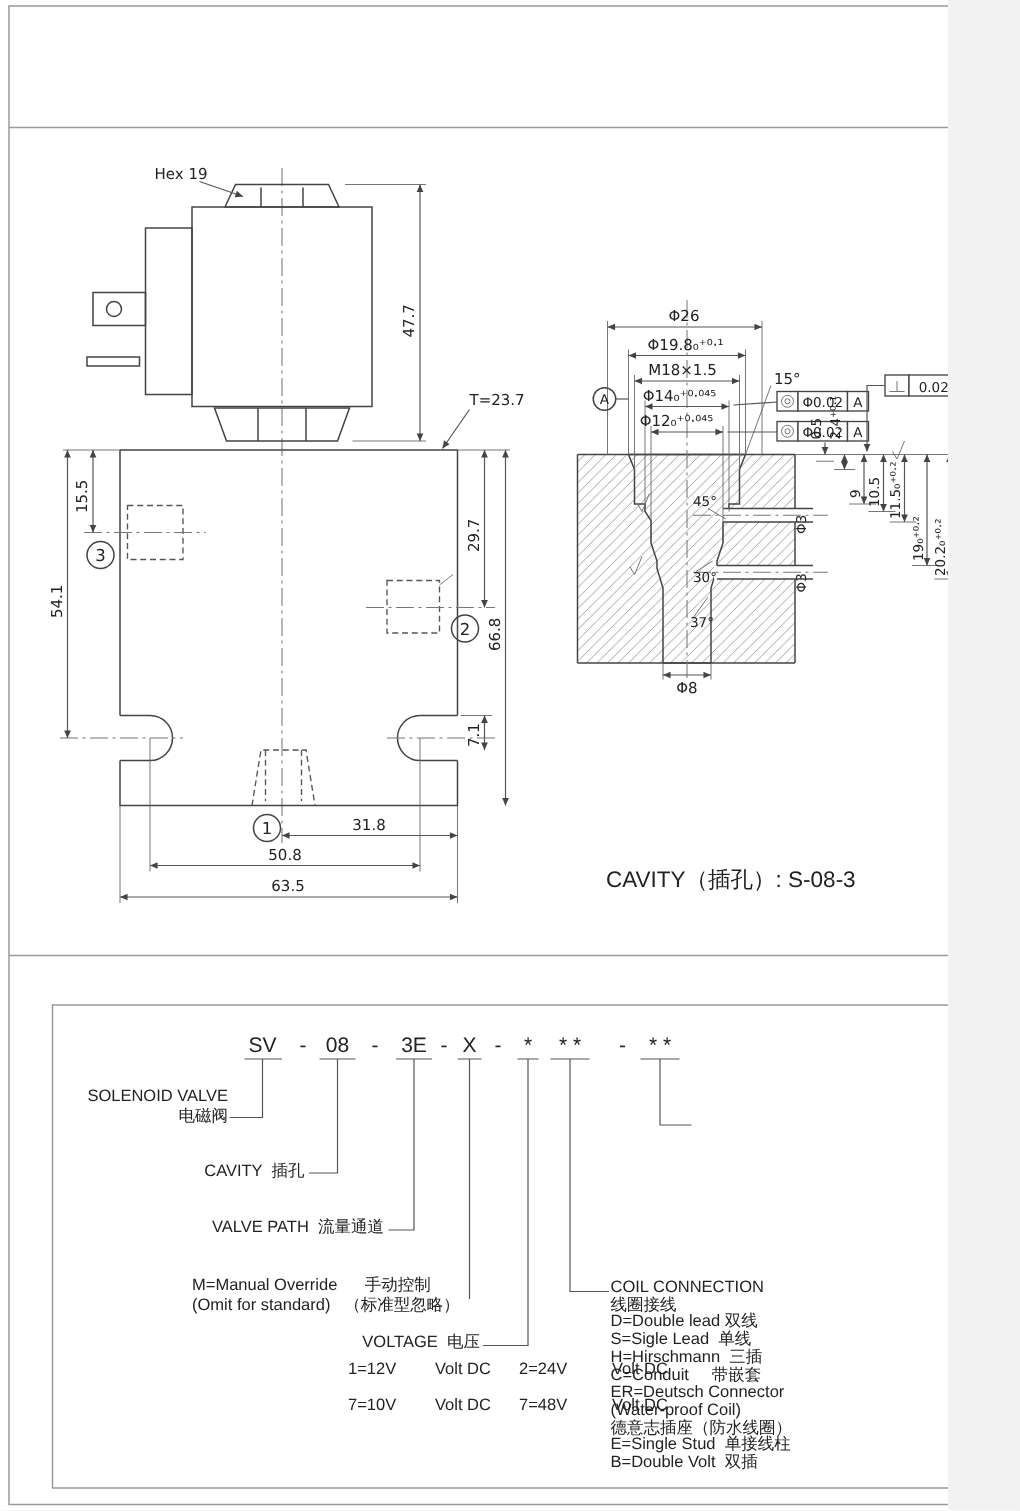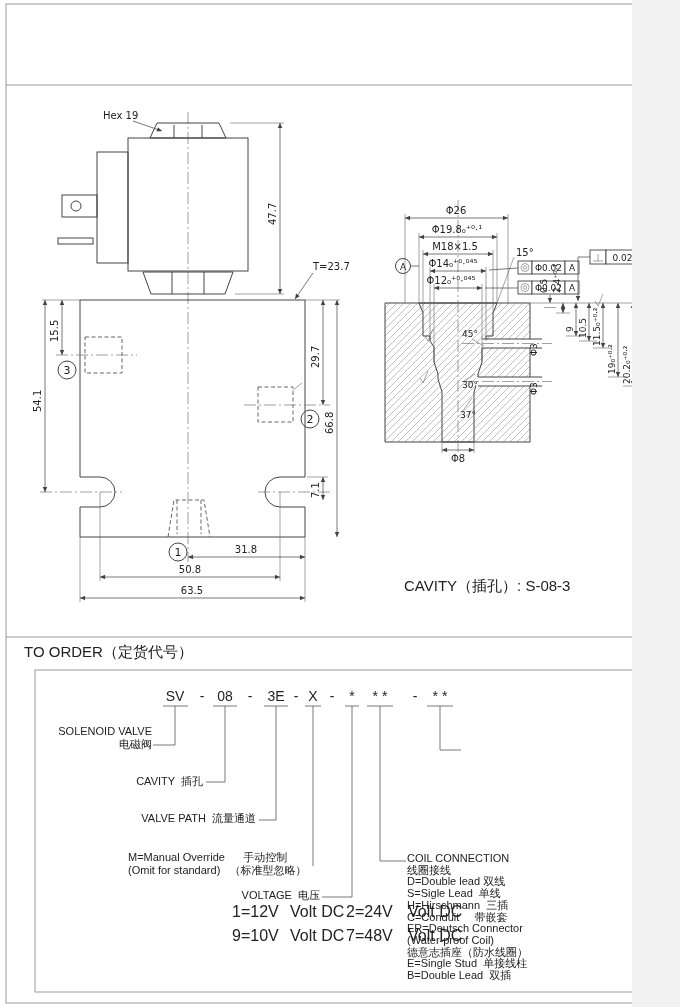--- a/index.html
+++ b/index.html
@@ -2,21 +2,21 @@
 <html><head>
 <meta charset="utf-8">
 <style>
   html,body{margin:0;padding:0;background:#f2f2f2;}
   #page{position:relative;width:632px;height:1007px;background:#ffffff;overflow:hidden;
         font-family:"Liberation Sans","DejaVu Sans",sans-serif;color:#222;}
   .abs{position:absolute;}
   .t15{font-size:15px;}
   .t11{font-size:11px;line-height:12px;white-space:pre;}
   .right{text-align:right;}
-  .vrow span{display:inline-block;font-size:16px;white-space:pre;}
+  .vrow span{display:inline-block;font-size:11px;white-space:pre;}
   .c1{width:58px;} .c2{width:56px;} .c3{width:62px;} .c4{width:56px;}
   .block div{font-size:11px;white-space:pre;}
   .coilblock div{line-height:11.7px;}
   .portblock div{line-height:12.4px;}
   .codeseg{position:absolute;top:688px;font-size:14px;transform:translateX(-50%);white-space:pre;}
   svg{position:absolute;left:0;top:0;}
   svg text{font-family:"DejaVu Sans",sans-serif;font-size:10px;fill:#222;}
   svg text.s9{font-size:9px;}
   svg text.s11{font-size:11px;}
   .ln{stroke:#444;stroke-width:1;fill:none;}
@@ -238,21 +238,20 @@
     <path class="dim" d="M225,706 V782 H206"></path>
     <path class="dim" d="M276,706 V820 H259"></path>
     <path class="dim" d="M313,706 V866"></path>
     <path class="dim" d="M352,706 V897 H322"></path>
     <path class="dim" d="M380,706 V861 H406"></path>
     <path class="dim" d="M440,706 V750 H461"></path>
   </g>
 </svg>
 
   <div class="abs t15" style="left:404px;top:577px;">CAVITY（插孔）: S-08-3</div>
-  <div class="abs t15" style="left:24px;top:643px;">TO ORDER（定货代号）</div>
 
   <span class="codeseg" style="left:175px;">SV</span>
   <span class="codeseg" style="left:202px;">-</span>
   <span class="codeseg" style="left:225px;">08</span>
   <span class="codeseg" style="left:250px;">-</span>
   <span class="codeseg" style="left:276px;">3E</span>
   <span class="codeseg" style="left:296px;">-</span>
   <span class="codeseg" style="left:313px;">X</span>
   <span class="codeseg" style="left:332px;">-</span>
   <span class="codeseg" style="left:352px;">*</span>
@@ -265,31 +264,31 @@
   <div class="abs t11 right" style="left:88px;top:775px;width:115px;">CAVITY  插孔</div>
   <div class="abs t11 right" style="left:118px;top:812px;width:138px;">VALVE PATH  流量通道</div>
   <div class="abs t11" style="left:128px;top:851px;">M=Manual Override      手动控制</div>
   <div class="abs t11" style="left:128px;top:864px;">(Omit for standard)   （标准型忽略）</div>
 
   <div class="abs t11 right" style="left:198px;top:889px;width:122px;">VOLTAGE  电压</div>
   <div class="abs vrow" style="left:232px;top:903px;">
     <span class="c1">1=12V</span><span class="c2">Volt DC</span><span class="c3">2=24V</span><span class="c4">Volt DC</span>
   </div>
   <div class="abs vrow" style="left:232px;top:927px;">
-    <span class="c1">9=10V</span><span class="c2">Volt DC</span><span class="c3">7=48V</span><span class="c4">Volt DC</span>
+    <span class="c1">7=10V</span><span class="c2">Volt DC</span><span class="c3">7=48V</span><span class="c4">Volt DC</span>
   </div>
 
   <div class="abs block coilblock" style="left:407px;top:853px;">
     <div>COIL CONNECTION</div>
     <div>线圈接线</div>
     <div>D=Double lead 双线</div>
     <div>S=Sigle Lead  单线</div>
     <div>H=Hirschmann  三插</div>
     <div>C=Conduit     带嵌套</div>
     <div>ER=Deutsch Connector</div>
     <div>(Water-proof Coil)</div>
     <div>德意志插座（防水线圈）</div>
     <div>E=Single Stud  单接线柱</div>
-    <div>B=Double Lead  双插</div>
+    <div>B=Double Volt  双插</div>
   </div>
 
 
 </div>
 
 </body></html>

